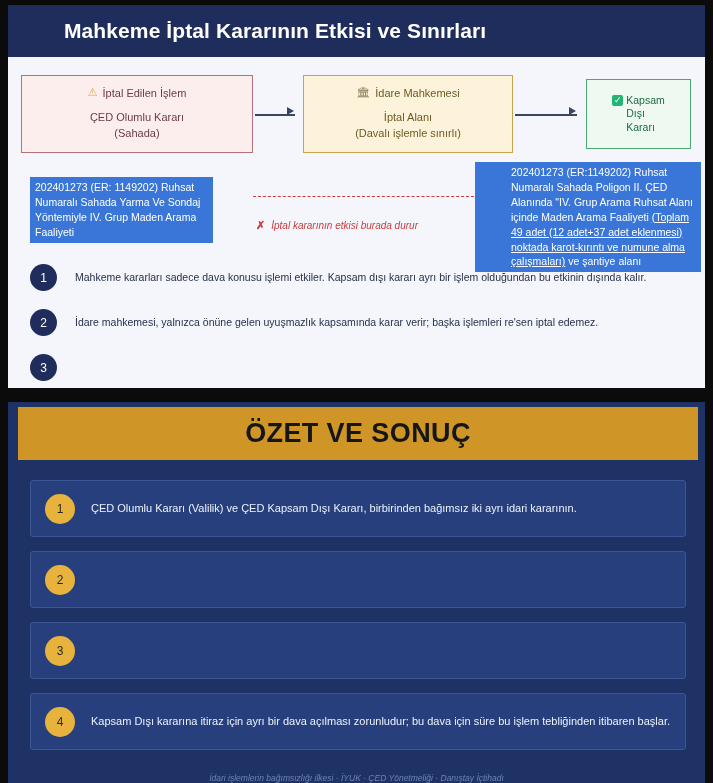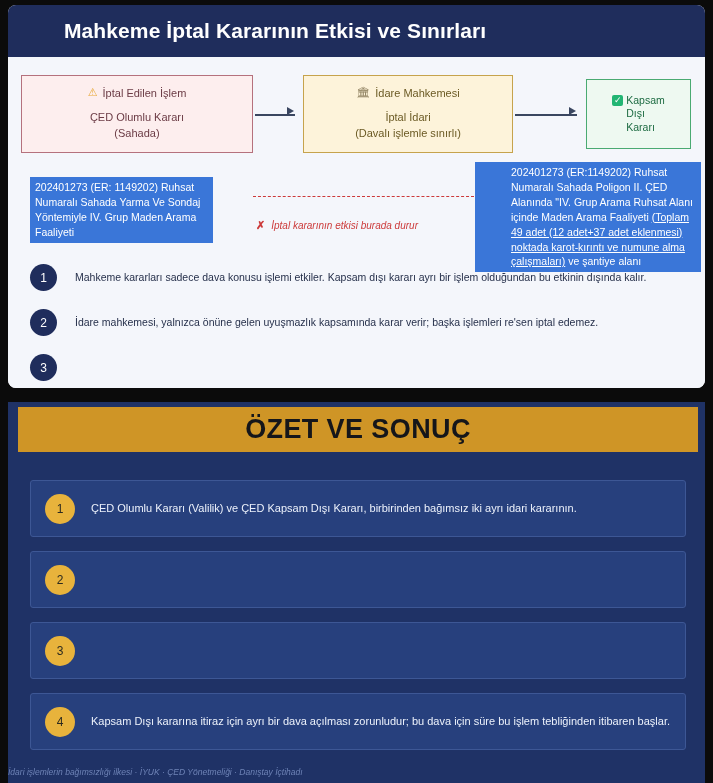--- a/index.html
+++ b/index.html
@@ -10,21 +10,20 @@
     overflow: hidden;
   }
   #root { position: relative; width: 713px; height: 783px; background: #0b0b0b; }
 
   
   .slide-top {
     position: absolute; left: 8px; top: 5px;
     width: 697px; height: 383px;
     background: #f4f6fb;
     overflow: hidden;
-    border-radius: 8px;
   }
   .top-header {
     position: absolute; left: 0; top: 0;
     width: 697px; height: 52px;
     background: #1f2d5c;
     display: flex; align-items: center;
   }
   .top-header .title {
     color: #ffffff;
     font-size: 21px;
@@ -125,21 +124,21 @@
 
   
   .slide-bottom {
     position: absolute; left: 8px; top: 402px;
     width: 697px; height: 381px;
     background: #1f3266;
     overflow: hidden;
   }
   .bottom-header {
     position: absolute; left: 10px; top: 5px;
-    width: 680px; height: 45px;
+    width: 680px; height: 53px;
     background: #cf9526;
     display: flex; align-items: center; justify-content: center;
   }
   .bottom-header .title {
     color: #15161a; font-size: 27px; font-weight: bold; letter-spacing: 0.4px;
   }
   .blist { position: absolute; left: 22px; top: 78px; width: 656px; }
   .bcard {
     background: #27407d;
     border: 1px solid #3d5795;
@@ -151,21 +150,22 @@
   }
   .bbadge {
     flex: 0 0 auto;
     width: 30px; height: 30px; border-radius: 50%;
     background: #e8b33c; color: #2b2a20;
     font-size: 12px; display: flex; align-items: center; justify-content: center;
     margin-right: 16px;
   }
   .btext { font-size: 11px; color: #ecf1fb; line-height: 1.5; }
   .bfooter {
-    position: absolute; left: 0; bottom: 6px; width: 697px;
+    position: absolute; left: 0; bottom: 0; width: 697px;
+    text-align: center;
     font-size: 8.5px; font-style: italic; color: #6e83b6;
   }
 </style>
 </head>
 <body>
 
 <div id="root">
 
   <div class="slide-top">
 
@@ -188,21 +188,21 @@
 
       <div class="conn conn-1"></div>
       <div class="arrow-head ah-1"></div>
 
       <div class="fbox fbox-court">
         <div class="fbox-line1">
           <span class="ic-bank">🏛</span>
           <span>İdare Mahkemesi</span>
         </div>
         <div class="fbox-line2">
-          <div>İptal İdari</div>
+          <div>İptal Alanı</div>
           <div>(Davalı işlemle sınırlı)</div>
         </div>
       </div>
 
       <div class="conn conn-2"></div>
       <div class="arrow-head ah-2"></div>
 
       <div class="fbox fbox-scope">
         <div class="scope-row">
           <span class="ic-check">✓</span>

